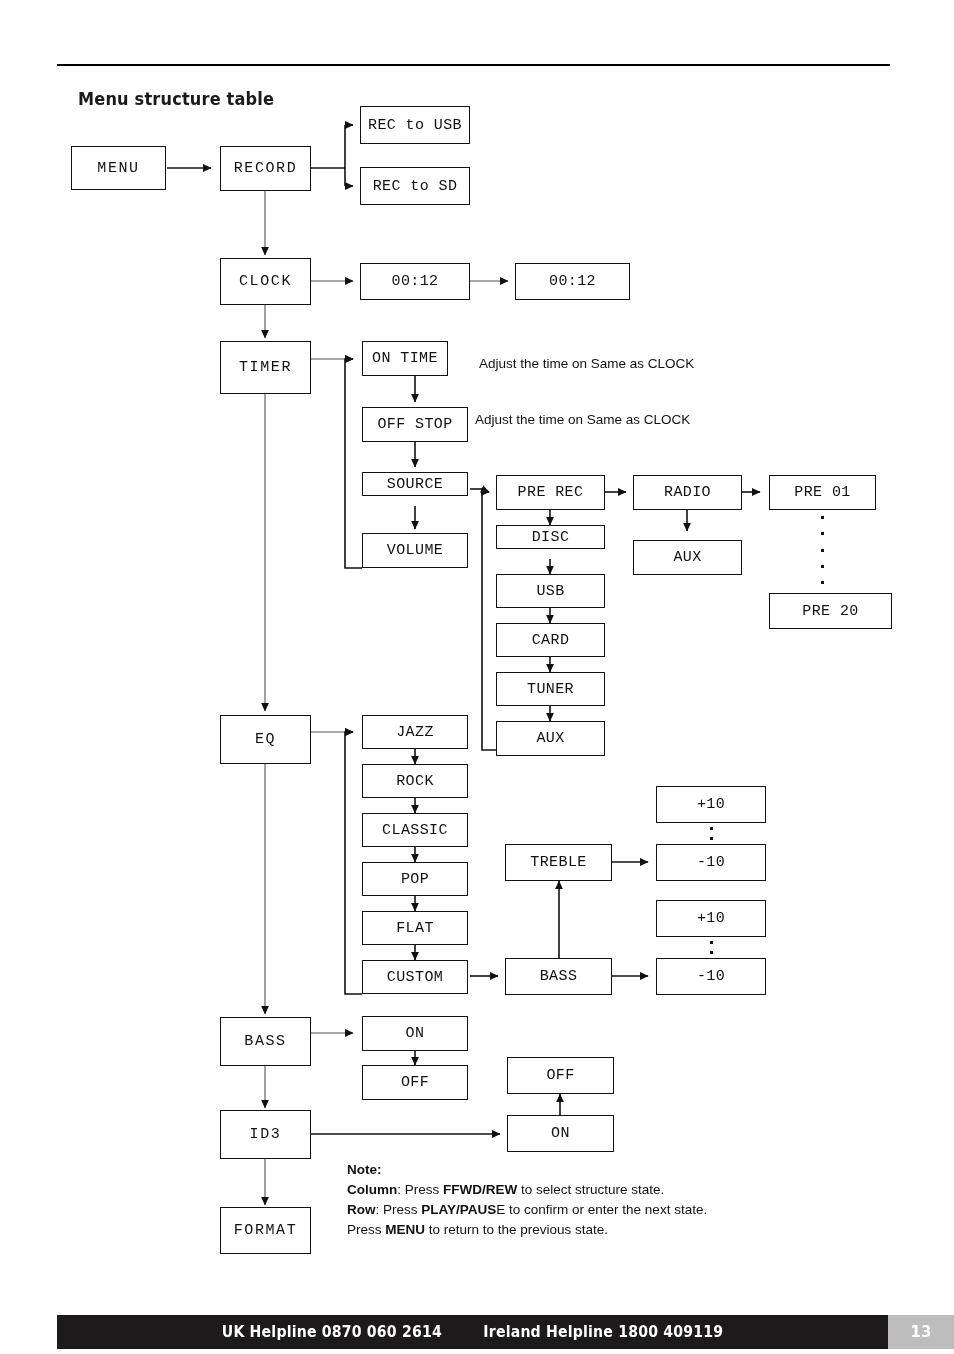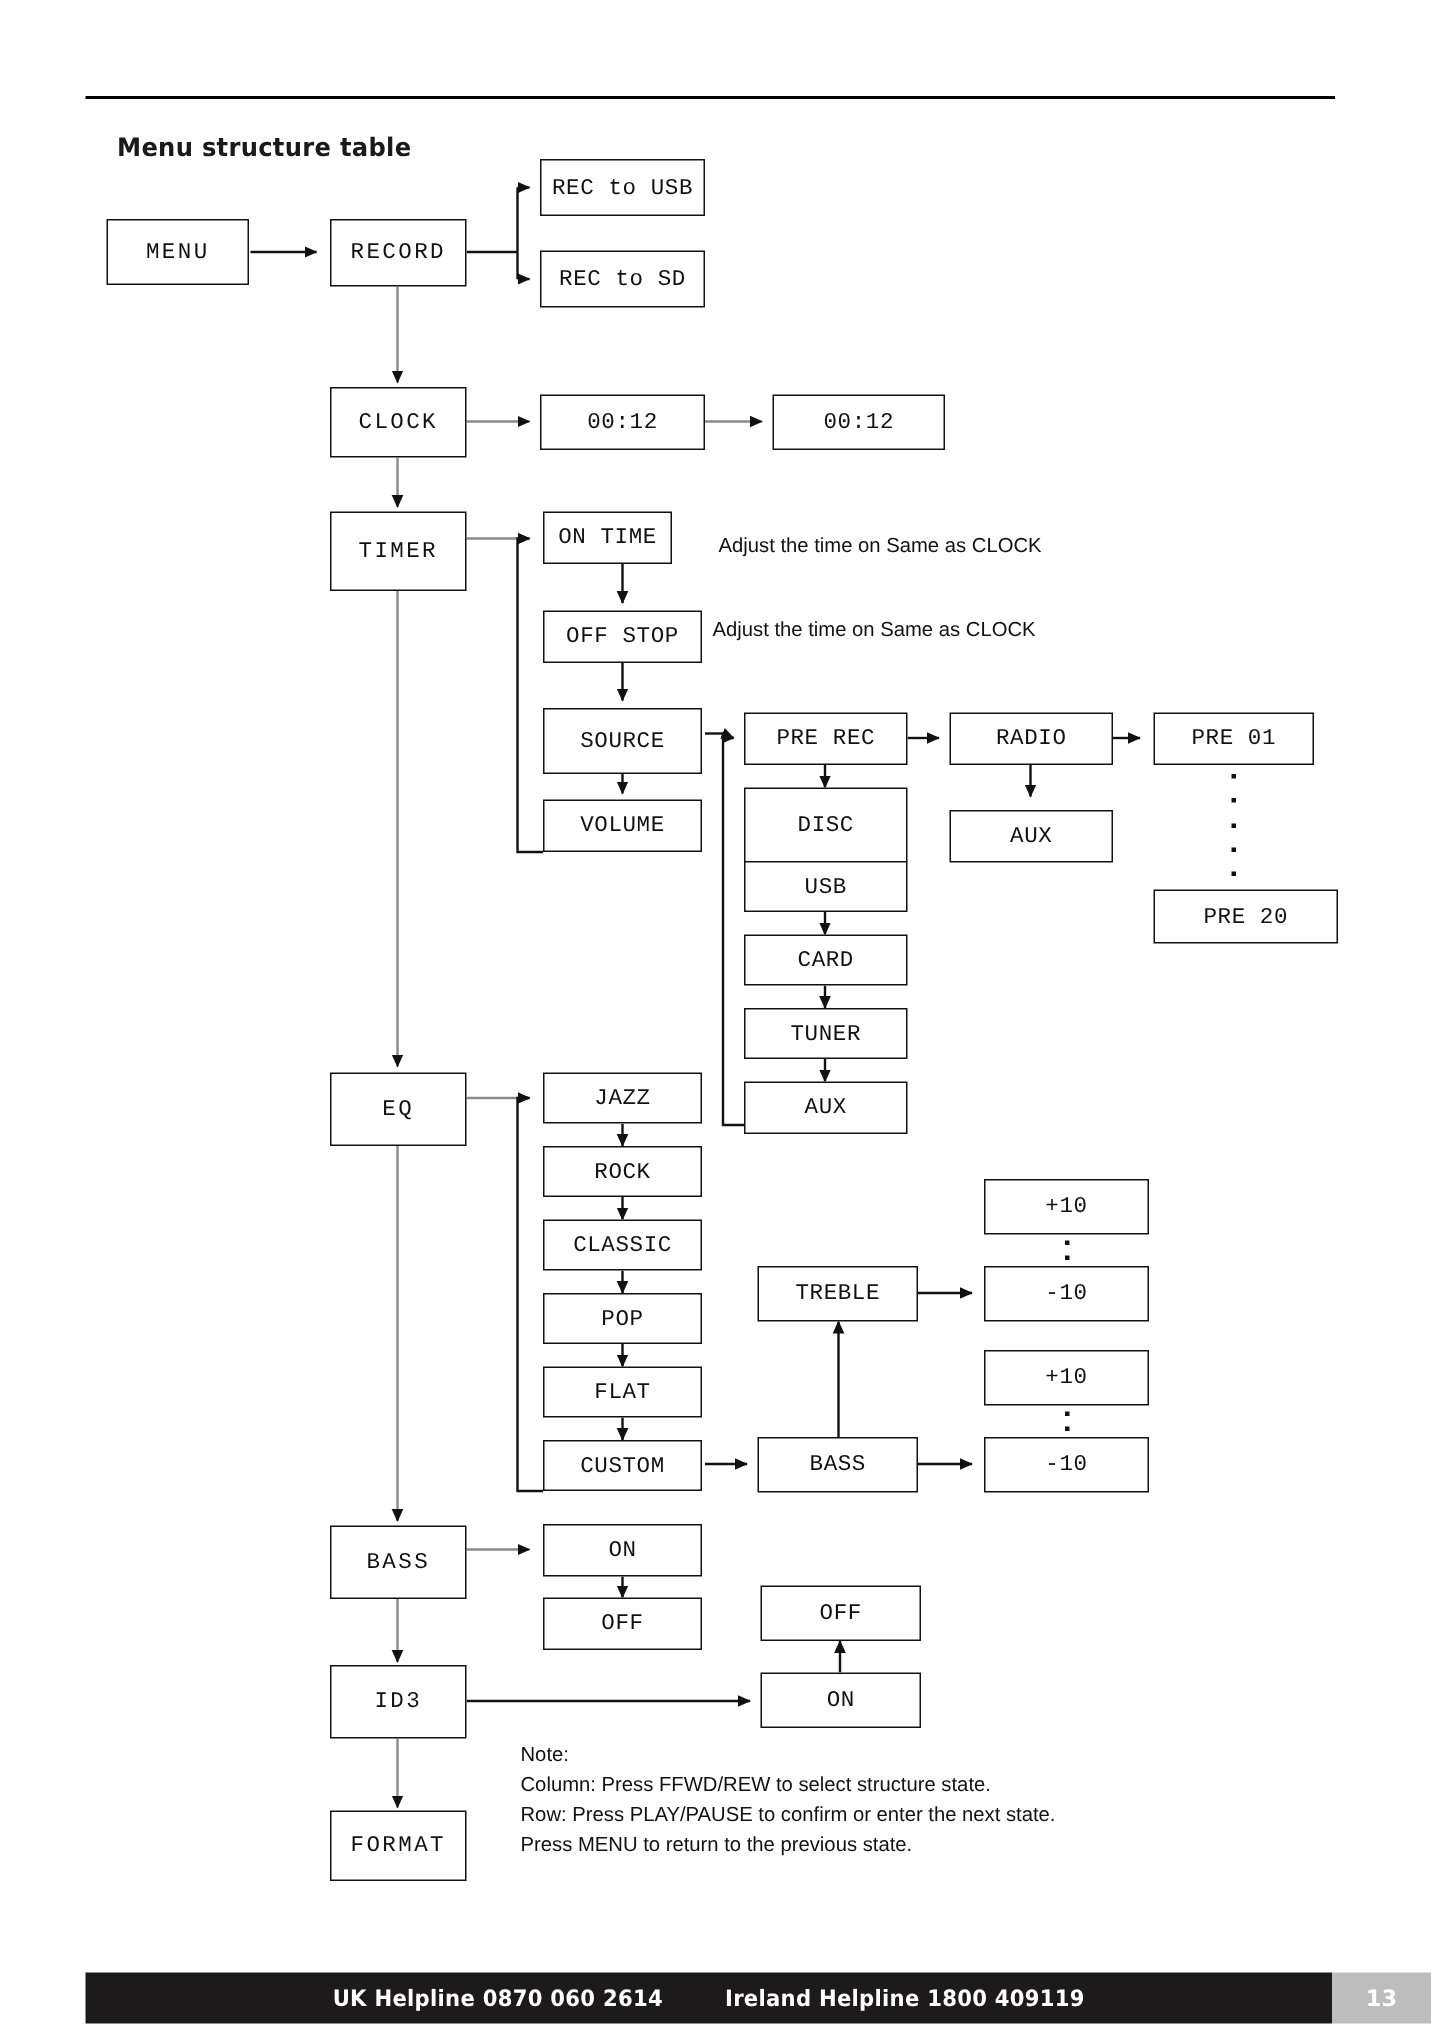--- a/index.html
+++ b/index.html
@@ -48,21 +48,21 @@
     position:absolute;left:888px;top:1300px;width:66px;height:34px;background:#bdbdbd;
     display:flex;align-items:center;justify-content:center;
     color:#fff;font-weight:bold;font-size:15px;font-family:"DejaVu Sans",sans-serif;
   }
 
   .dots{position:absolute;display:flex;flex-direction:column;align-items:center;
         justify-content:space-between;}
   .dots i{display:block;width:3px;height:3px;background:#111;}
 
   .notebox{position:absolute;font-size:13.5px;color:#111;line-height:20px;white-space:nowrap;}
-  .notebox b{font-weight:normal;}
+  .notebox b{font-weight:bold;}
 </style>
 </head>
 <body>
 
 <div id="stage">
 
   <div class="rule"></div>
 
   <div class="heading">Menu structure table</div>
 
@@ -163,28 +163,28 @@
   <div class="box" style="left:360px;top:91px;width:110px;height:38px;">REC to USB</div>
   <div class="box" style="left:360px;top:152px;width:110px;height:38px;">REC to SD</div>
 
   <div class="box sp" style="left:220px;top:243px;width:91px;height:47px;">CLOCK</div>
   <div class="box" style="left:360px;top:248px;width:110px;height:37px;">00:12</div>
   <div class="box" style="left:515px;top:248px;width:115px;height:37px;">00:12</div>
 
   <div class="box sp" style="left:220px;top:326px;width:91px;height:53px;">TIMER</div>
   <div class="box" style="left:362px;top:326px;width:86px;height:35px;">ON TIME</div>
   <div class="box" style="left:362px;top:392px;width:106px;height:35px;">OFF STOP</div>
-  <div class="box" style="left:362px;top:457px;width:106px;height:44px;">SOURCE</div>
+  <div class="box" style="left:362px;top:457px;width:106px;height:24px;">SOURCE</div>
   <div class="box" style="left:362px;top:518px;width:106px;height:35px;">VOLUME</div>
 
   <div class="note" style="left:479px;top:341px;">Adjust the time on Same as CLOCK</div>
   <div class="note" style="left:475px;top:397px;">Adjust the time on Same as CLOCK</div>
 
   <div class="box" style="left:496px;top:460px;width:109px;height:35px;">PRE REC</div>
-  <div class="box" style="left:496px;top:510px;width:109px;height:50px;">DISC</div>
+  <div class="box" style="left:496px;top:510px;width:109px;height:24px;">DISC</div>
   <div class="box" style="left:496px;top:559px;width:109px;height:34px;">USB</div>
   <div class="box" style="left:496px;top:608px;width:109px;height:34px;">CARD</div>
   <div class="box" style="left:496px;top:657px;width:109px;height:34px;">TUNER</div>
   <div class="box" style="left:496px;top:706px;width:109px;height:35px;">AUX</div>
 
   <div class="box" style="left:633px;top:460px;width:109px;height:35px;">RADIO</div>
   <div class="box" style="left:633px;top:525px;width:109px;height:35px;">AUX</div>
 
   <div class="box" style="left:769px;top:460px;width:107px;height:35px;">PRE 01</div>
   <div class="box" style="left:769px;top:578px;width:123px;height:36px;">PRE 20</div>

